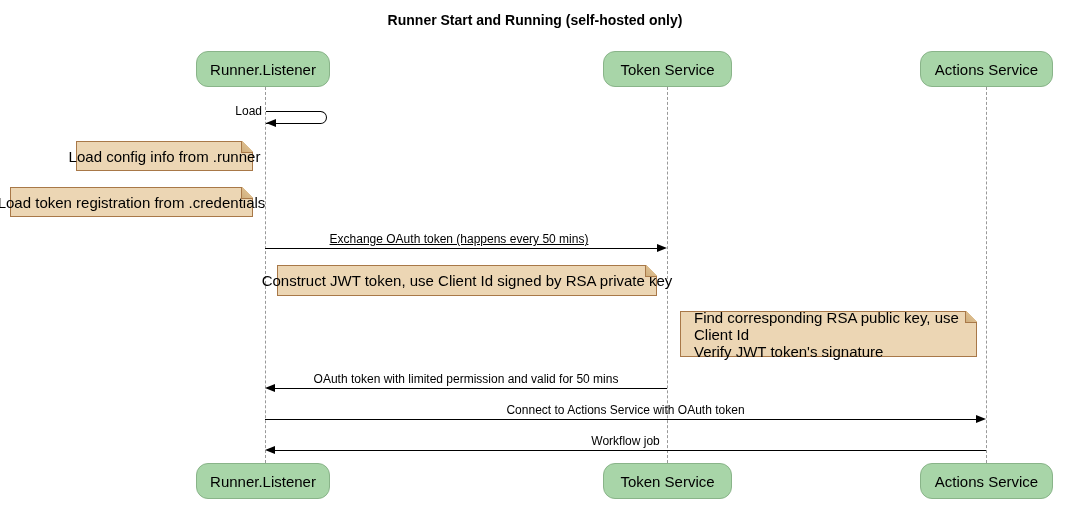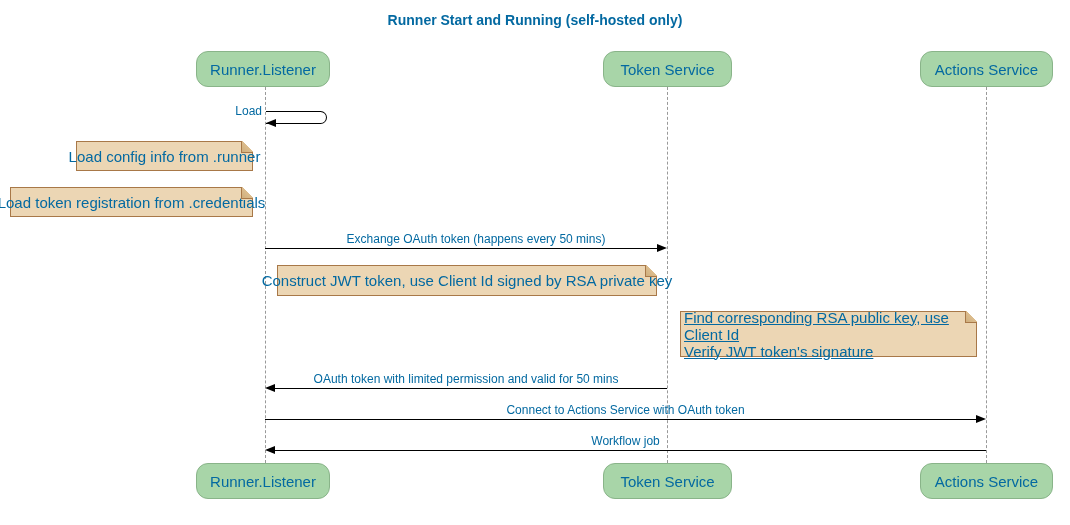--- a/index.html
+++ b/index.html
@@ -2,21 +2,21 @@
 <html><head>
 <meta charset="utf-8">
 <style>
   html, body { margin: 0; padding: 0; background: #ffffff; }
   #canvas {
     position: relative;
     width: 1070px;
     height: 525px;
     background: #ffffff;
     font-family: "Liberation Sans", sans-serif;
-    color: #0369a1;
+    color: #000000;
     overflow: hidden;
   }
   .title {
     position: absolute;
     top: 12px; left: 0; width: 100%;
     text-align: center;
     font-size: 14px;
     font-weight: bold;
   }
   .lifeline {
@@ -56,23 +56,22 @@
     width: 12px; height: 12px;
     box-sizing: border-box;
     background: linear-gradient(225deg, #ffffff 0%, #ffffff 49%, #dcbd8e 49%, #cfae7c 100%);
     border-left: 1px solid #a87848;
     border-bottom: 1px solid #a87848;
   }
   .note-multi {
     justify-content: flex-end;
     text-align: left;
     white-space: pre-line;
-    padding: 0 3px;
+    padding: 0 13px;
     line-height: 17px;
-    text-decoration: underline;
   }
   .msg-label {
     position: absolute;
     font-size: 12px;
     height: 14px;
     line-height: 14px;
     text-align: center;
   }
   .msg-line {
     position: absolute;
@@ -134,21 +133,21 @@
   <div class="self-loop"></div>
   <div class="arrow-l" style="left:266px; top:119px;"></div>
 
   <div class="note" style="left:76px; top:141px; width:177px; height:30px;">
     <span>Load config info from .runner</span>
   </div>
   <div class="note" style="left:10px; top:187px; width:243px; height:30px;">
     <span>Load token registration from .credentials</span>
   </div>
 
-  <div class="msg-label" style="left:275px; top:232px; width:402px;">Exchange OAuth token (happens every 50 mins)</div>
+  <div class="msg-label" style="left:258px; top:232px; width:402px;text-decoration:underline;">Exchange OAuth token (happens every 50 mins)</div>
   <div class="msg-line" style="left:265px; top:248px; width:392px;"></div>
   <div class="arrow-r" style="left:657px; top:244px;"></div>
 
   <div class="note" style="left:277px; top:265px; width:380px; height:31px;">
     <span>Construct JWT token, use Client Id signed by RSA private key</span>
   </div>
 
   <div class="note note-multi" style="left:680px; top:311px; width:297px; height:46px;">
     <span>Find corresponding RSA public key, use Client Id
 Verify JWT token's signature</span>

